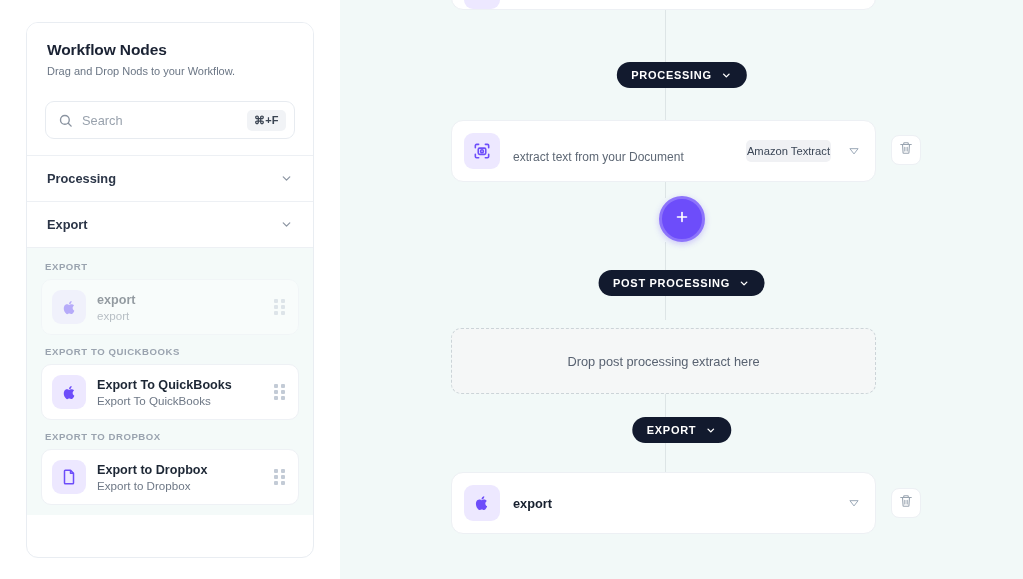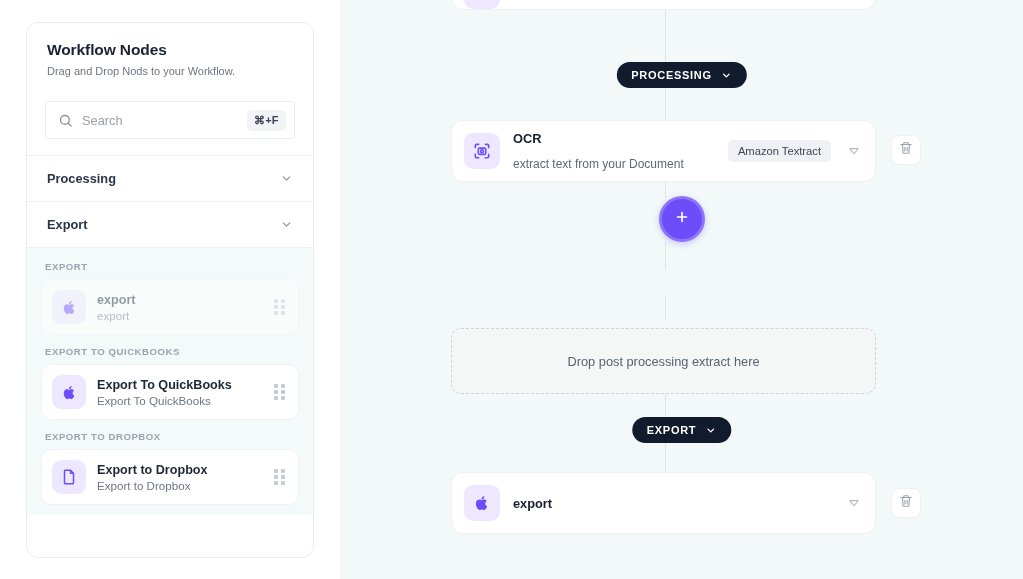--- a/index.html
+++ b/index.html
@@ -21,21 +21,21 @@
     overflow: hidden;
   }
   .sb-head { padding: 18px 20px 10px 20px; background:#fff; }
   .sb-title { font-size: 15.5px; font-weight: bold; color: #1a2233; letter-spacing: -0.1px; }
   .sb-sub { font-size: 11px; color: #6b7685; margin-top: 6px; }
 
   .search-box {
     margin: 14px 18px 0 18px;
     height: 38px;
     border: 1px solid #e7ebf0;
-    border-radius: 4px;
+    border-radius: 9px;
     background: #fff;
     display: flex; align-items: center;
     padding: 0 9px 0 12px;
   }
   .search-ico { width: 15px; height: 15px; flex: 0 0 15px; color:#8a93a0; }
   .search-input {
     flex: 1; border: none; outline: none;
     font-family: "Liberation Sans", sans-serif;
     font-size: 12.8px; color: #3c4654;
     padding-left: 9px; background: transparent;
@@ -139,21 +139,21 @@
     border-radius: 9px; background: #ede8ff;
     display: flex; align-items: center; justify-content: center;
     color: #6d4dfa;
   }
   .fn-txt { padding-left: 13px; flex: 1; min-width: 0; }
   .fn-name { font-size: 12.8px; font-weight: bold; color: #161f2e; }
   .fn-desc { font-size: 12px; color: #5e6875; margin-top: 11px; }
   .fn-badge {
     background: #f0f1f4; color: #3b4656;
     font-size: 11.2px; border-radius: 5px;
-    padding: 5px 10px; margin-right: 16px; white-space: nowrap;
+    padding: 5px 1px; margin-right: 16px; white-space: nowrap;
   }
   .fn-caret { color:#9aa7b6; display:flex; cursor:pointer; }
 
   .trash-btn {
     position: absolute;
     width: 30px; height: 30px;
     background: #ffffff; border: 1px solid #edf0f4;
     border-radius: 8px;
     display: flex; align-items: center; justify-content: center;
     color: #9aa5b1; cursor: pointer;
@@ -333,21 +333,20 @@
           <svg viewBox="0 0 24 24" width="20" height="20" fill="none" stroke="currentColor" stroke-width="1.9" stroke-linecap="round" stroke-linejoin="round">
             <path d="M4 8V5.5A1.5 1.5 0 0 1 5.5 4H8"></path>
             <path d="M16 4h2.5A1.5 1.5 0 0 1 20 5.5V8"></path>
             <path d="M20 16v2.5a1.5 1.5 0 0 1-1.5 1.5H16"></path>
             <path d="M8 20H5.5A1.5 1.5 0 0 1 4 18.5V16"></path>
             <rect x="7.5" y="8.5" width="9" height="7.5" rx="1.6"></rect>
             <circle cx="12" cy="12.2" r="1.7"></circle>
           </svg>
         </span>
         <span class="fn-txt">
-          <span class="fn-name" style="display:block">OCR</span>
           <span class="fn-desc" style="display:block">extract text from your Document</span>
         </span>
         <span class="fn-badge">Amazon Textract</span>
         <span class="fn-caret">
           <svg viewBox="0 0 24 24" width="14" height="14" fill="none" stroke="currentColor" stroke-width="1.7" stroke-linejoin="round">
               <polygon points="5 8 19 8 12 17"></polygon>
             </svg>
         </span>
       </div>
       <div class="trash-btn" style="left:551px; top:135px;">
@@ -364,20 +363,28 @@
 
       <div class="add-btn" style="top:196px;">
         <span>
           <svg viewBox="0 0 24 24" width="18" height="18" fill="none" stroke="currentColor" stroke-width="2.2" stroke-linecap="round">
               <line x1="12" y1="6" x2="12" y2="18"></line>
               <line x1="6" y1="12" x2="18" y2="12"></line>
             </svg>
         </span>
       </div>
 
+      <div class="pill" style="top:270px;">
+        <span>POST PROCESSING</span>
+        <span class="chev-w">
+          <svg viewBox="0 0 24 24" width="11" height="11" fill="none" stroke="currentColor" stroke-width="3" stroke-linecap="round" stroke-linejoin="round">
+              <polyline points="6 9 12 15 18 9"></polyline>
+            </svg>
+        </span>
+      </div>
 
       <div class="dropzone" style="top:328px;">
         <span>Drop post processing extract here</span>
       </div>
 
       <div class="pill" style="top:417px;">
         <span>EXPORT</span>
         <span class="chev-w">
           <svg viewBox="0 0 24 24" width="11" height="11" fill="none" stroke="currentColor" stroke-width="3" stroke-linecap="round" stroke-linejoin="round">
               <polyline points="6 9 12 15 18 9"></polyline>

